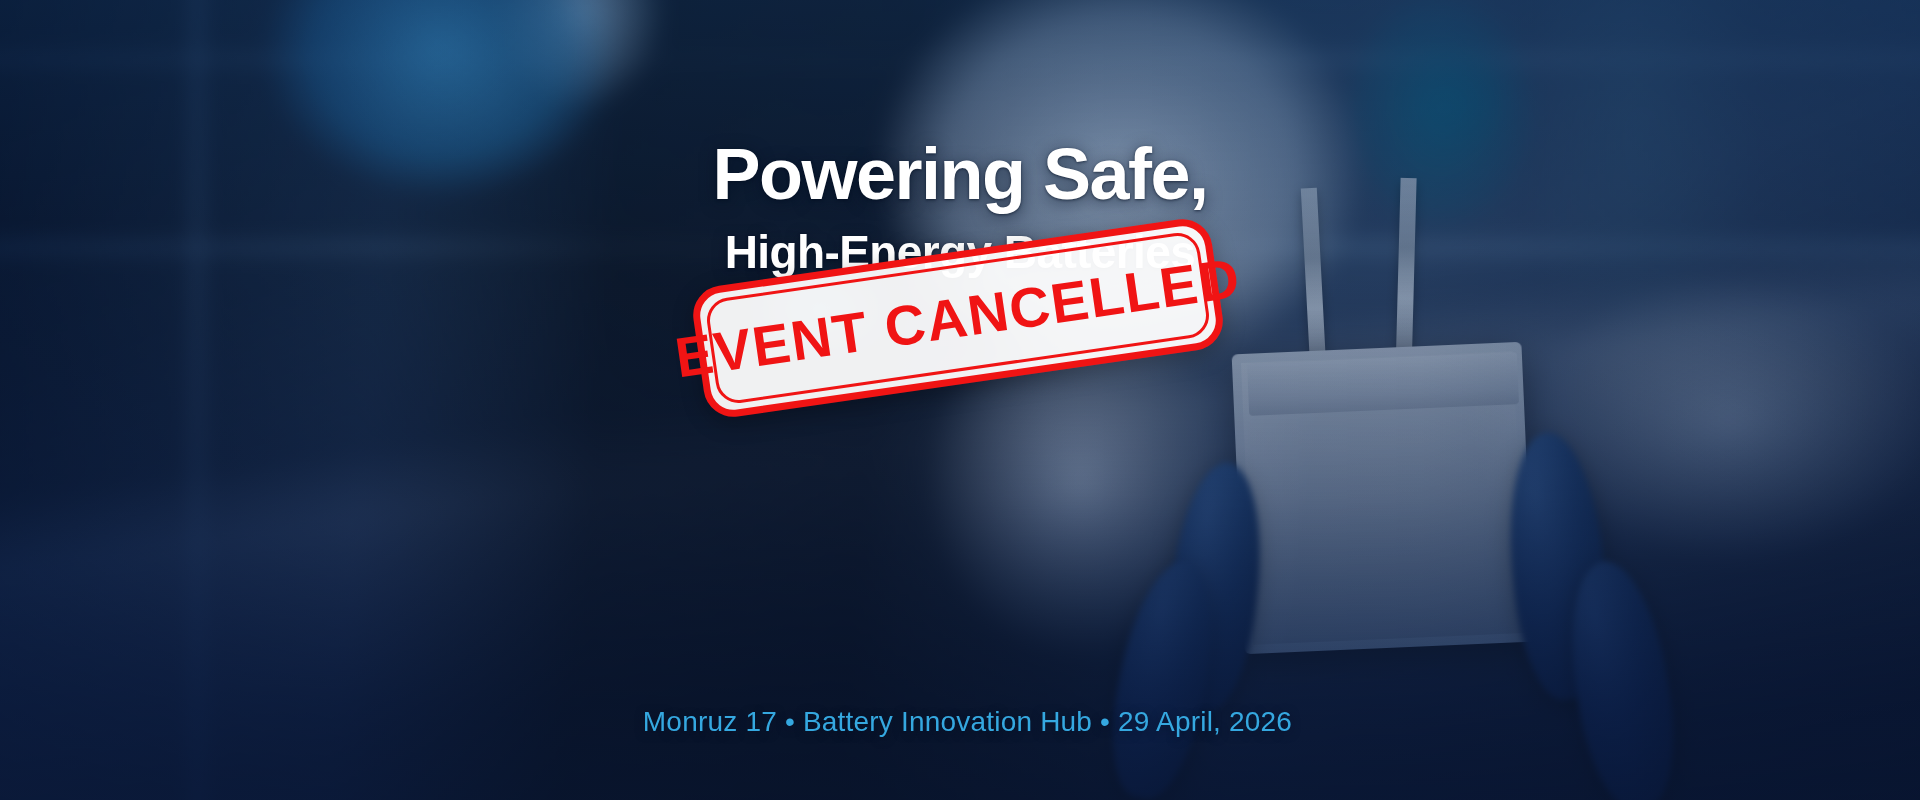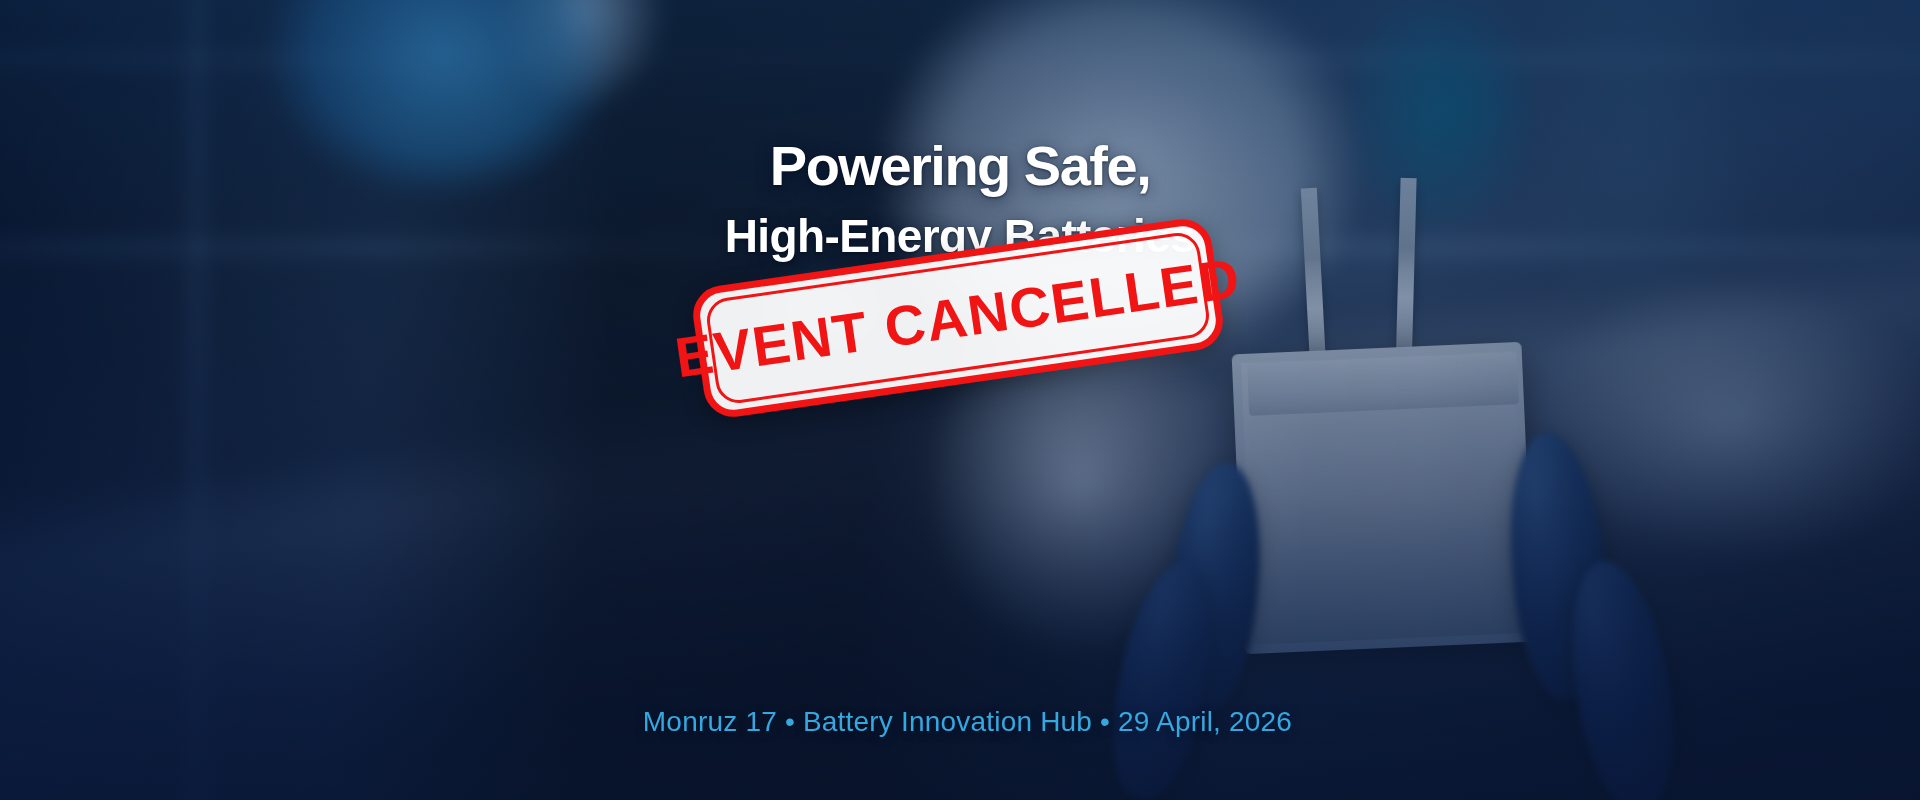--- a/index.html
+++ b/index.html
@@ -109,21 +109,21 @@
   }
 
   
   .content {
     position:absolute; inset:0;
     display:flex; flex-direction:column;
     align-items:center;
   }
   .title {
     margin-top:138px;
-    font-size:56px;
+    font-size:72px;
     font-weight:700;
     line-height:1.0;
     color:#ffffff;
     letter-spacing:-1.5px;
     text-shadow:0 3px 16px rgba(4,14,32,.55), 0 1px 3px rgba(4,14,32,.6);
     text-align:center;
     white-space:nowrap;
   }
   .subtitle {
     margin-top:18px;

